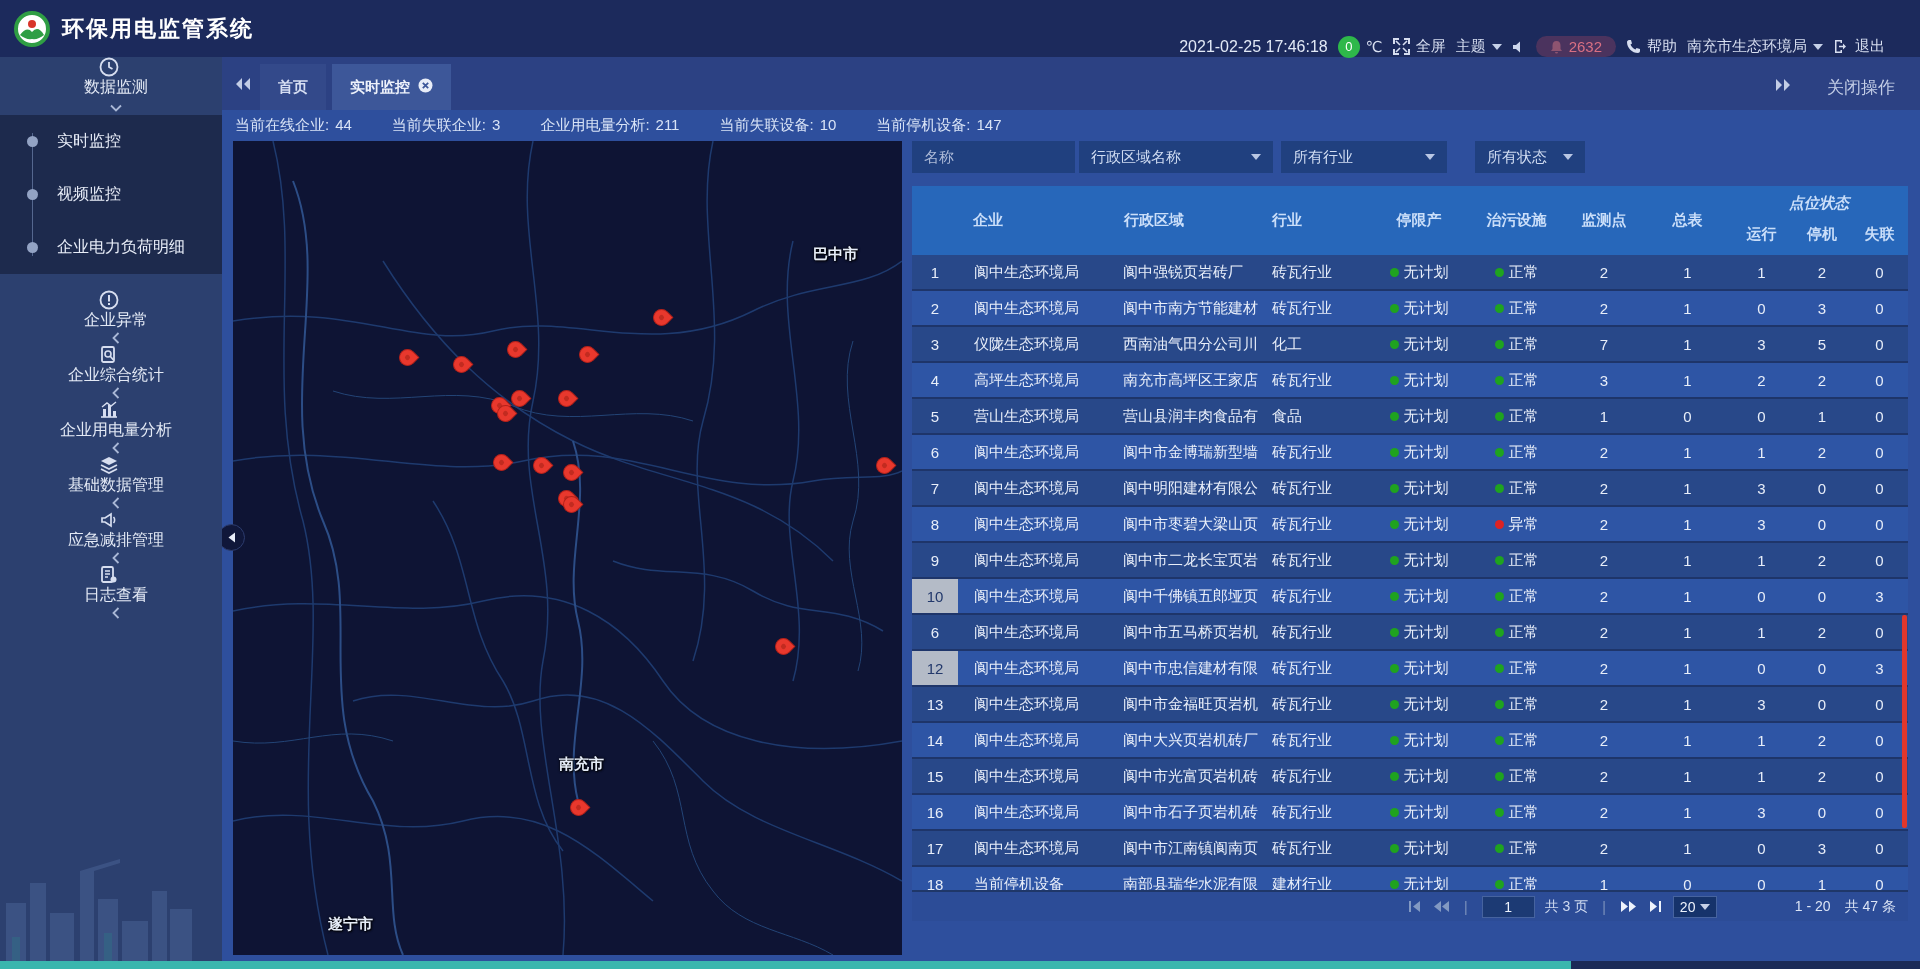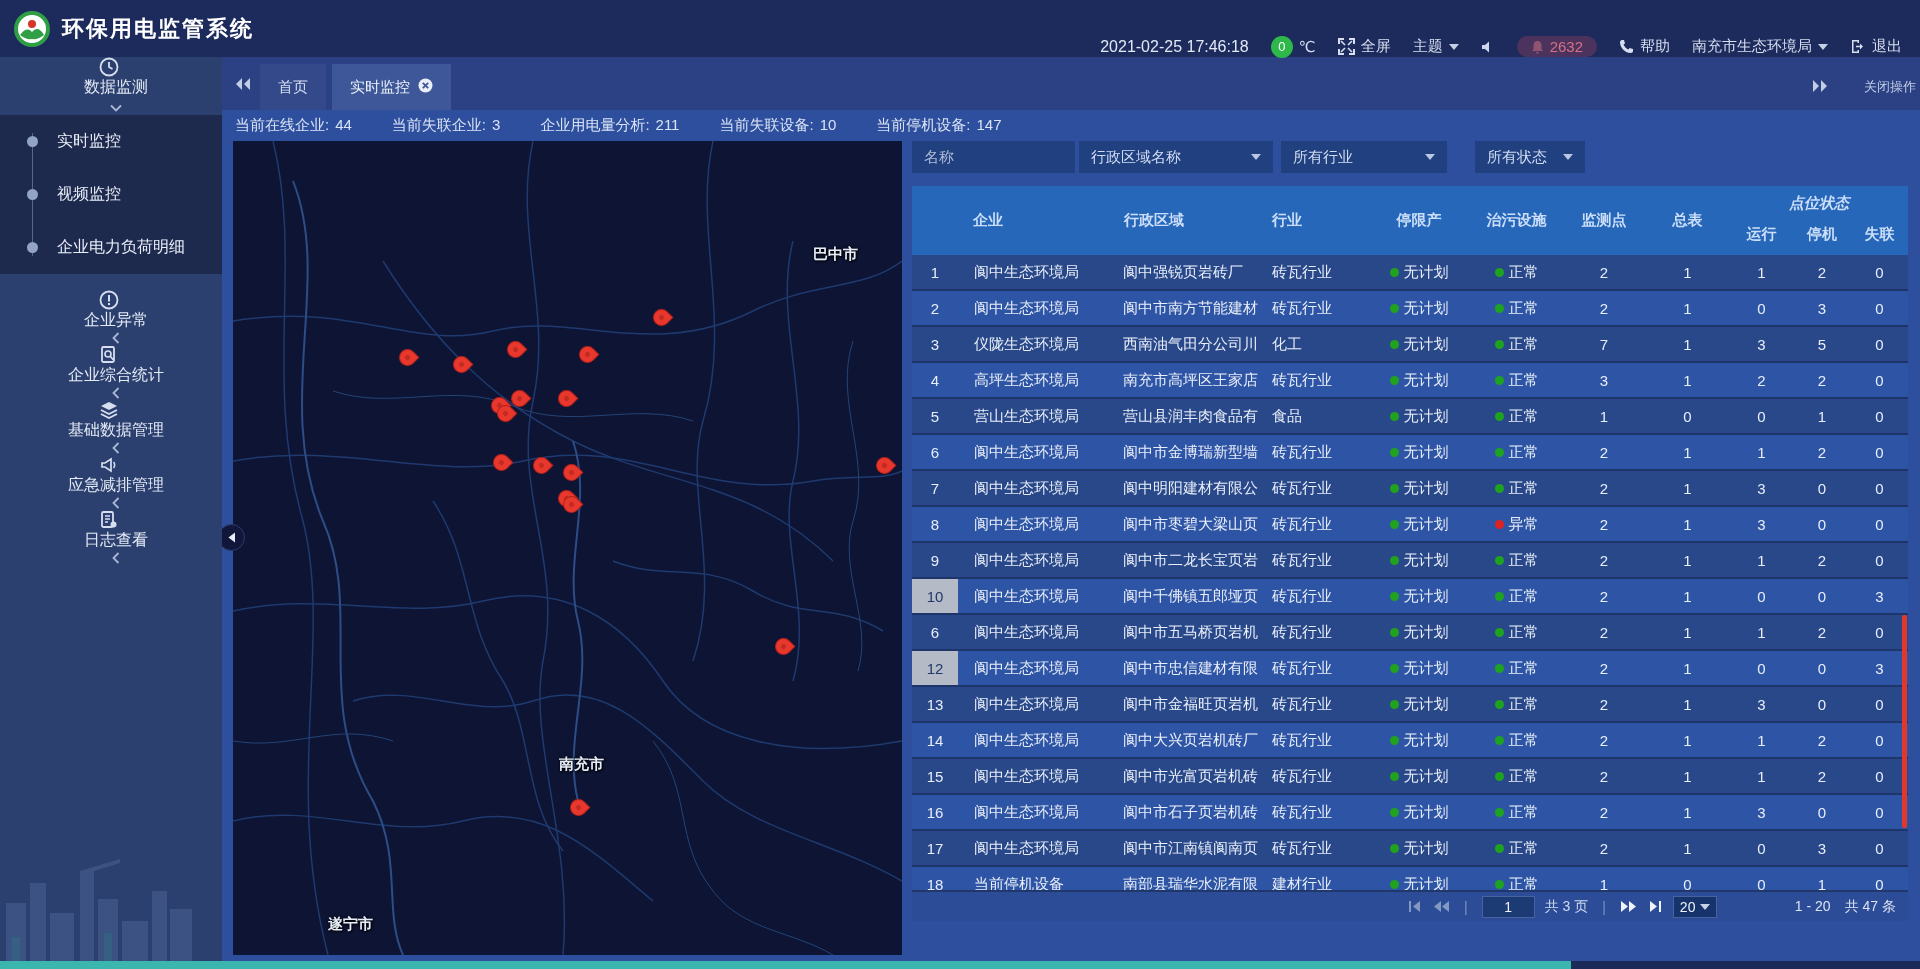--- a/index.html
+++ b/index.html
@@ -6,21 +6,21 @@
   html,body { width:1920px; height:969px; overflow:hidden; }
   body {
     font-family: "Liberation Sans", "DejaVu Sans", sans-serif;
     background:#2e4f9d; position:relative; color:#e6edf8;
   }
   
   .hdr { position:absolute; left:0; top:0; width:1920px; height:57px;
          background:#1c2a5c; display:flex; align-items:center; z-index:30; }
   .logo { width:36px; height:36px; margin-left:14px; }
   .app-title { font-size:22px; font-weight:bold; color:#ffffff; margin-left:12px; letter-spacing:2px; }
-  .hdr-right { margin-left:auto; display:flex; align-items:center; gap:22px; padding-right:18px; font-size:15px; color:#d7def0;margin-top:36px; }
+  .hdr-right { margin-left:auto; display:flex; align-items:center; gap:10px; padding-right:35px; font-size:15px; color:#d7def0;margin-top:36px; }
   .hdr-item { display:flex; align-items:center; gap:6px; cursor:pointer; white-space:nowrap; }
   .dt { font-size:16px; color:#e2e9f6; }
   .temp-circle { width:22px; height:22px; border-radius:50%; background:#2eb84a; color:#fff;
                  display:flex; align-items:center; justify-content:center; font-size:13px; }
   .caret-down { width:0;height:0;border-left:5px solid transparent;border-right:5px solid transparent;border-top:6px solid #c6d1e8; display:inline-block; }
   .badge-pill { background:rgba(214,78,98,.25); color:#d97083; border-radius:11px; padding:2px 14px; font-size:15px; display:flex; align-items:center; gap:6px; }
   .hdr svg { display:block; }
   
   .sidebar { position:absolute; left:0; top:57px; width:222px; bottom:0; background:#2c406f; z-index:20; overflow:hidden; }
   .sb-item { height:55px; display:flex; align-items:center; padding:0 16px 0 26px; cursor:pointer; color:#e3e9f5; font-size:16px; position:relative;flex-direction:column; }
@@ -33,23 +33,23 @@
   .sub-item { height:53px; display:flex; align-items:center; padding-left:57px; position:relative; color:#e8edf8; font-size:16px; cursor:pointer; }
   .sub-item .dot { position:absolute; left:27px; width:11px; height:11px; border-radius:50%; background:#93a3c4; }
   .sb-group-gap { height:16px; }
   .cityscape { position:absolute; bottom:8px; left:0; width:222px; height:120px; opacity:.35; }
   
   .tabbar { position:absolute; left:222px; top:57px; right:0; height:53px; background:#2c4183;
             display:flex; align-items:flex-end; padding:0 0 0 12px; z-index:10; }
   .tab-nav { display:flex; align-items:center; height:40px; margin-bottom:6px; color:#c3cde6; }
   .tabs { display:flex; gap:6px; margin-left:8px; height:46px; align-items:flex-end; }
   .tab { height:46px; padding:0 18px; display:flex; align-items:center; gap:8px; font-size:15px;
-         background:#33498a; color:#d6def2; cursor:pointer; }
+         background:#33498a; color:#d6def2; cursor:pointer;font-weight:bold; }
   .tab.active { background:#3d5799; color:#eef2fb; }
-  .tabbar-right { margin-left:auto; display:flex; align-items:center; gap:35px; padding-right:4px; height:46px; color:#c3cde6; font-size:13px; }
+  .tabbar-right { margin-left:auto; display:flex; align-items:center; gap:35px; padding-right:25px; height:46px; color:#c3cde6; font-size:17px; }
   
   .content { position:absolute; left:222px; top:110px; right:0; bottom:0; background:#2e4f9d; }
   .statsbar { height:31px; display:flex; align-items:center; gap:40px; padding-left:13px; font-size:15px; color:#d8e3f6; }
   .stat { display:flex; gap:6px; white-space:nowrap; }
   
   .map { position:absolute; left:11px; top:31px; width:669px; height:814px; background:#0e1434; }
   .map svg.roads { position:absolute; left:0; top:0; }
   .pin { position:absolute; width:17px; height:17px; background:#e8382d; border:1px solid #b3211a;
          border-radius:50% 50% 50% 0; transform:rotate(-135deg); cursor:pointer; }
   .pin::after { content:""; position:absolute; left:5px; top:5px; width:5px; height:5px; border-radius:50%; background:#c22b20; }
@@ -220,20 +220,35 @@
           </svg>
         </span>
         <span class="sb-label">企业综合统计</span>
         <span class="sb-chev"><svg width="8" height="12" viewBox="0 0 8 12">
             <path d="M6.5 1 L1.5 6 L6.5 11" stroke="#aab8d6" stroke-width="1.8" fill="none"></path>
           </svg></span>
       </div>
       <div class="sb-item">
         <span class="sb-icon">
           <svg width="20" height="20" viewBox="0 0 20 20">
+            <path d="M2 17 L18 17" stroke="#d7def0" stroke-width="1.6"></path>
+            <rect x="4" y="9" width="3" height="8" fill="#d7def0"></rect>
+            <rect x="9" y="5" width="3" height="12" fill="#d7def0"></rect>
+            <rect x="14" y="11" width="3" height="6" fill="#d7def0"></rect>
+            <path d="M3 7 L8 3 L12 6 L17 2" stroke="#d7def0" stroke-width="1.4" fill="none"></path>
+          </svg>
+        </span>
+        <span class="sb-label">企业用电量分析</span>
+        <span class="sb-chev"><svg width="8" height="12" viewBox="0 0 8 12">
+            <path d="M6.5 1 L1.5 6 L6.5 11" stroke="#aab8d6" stroke-width="1.8" fill="none"></path>
+          </svg></span>
+      </div>
+      <div class="sb-item">
+        <span class="sb-icon">
+          <svg width="20" height="20" viewBox="0 0 20 20">
             <path d="M10 2 L18 6 L10 10 L2 6 Z" fill="#d7def0"></path>
             <path d="M2 10 L10 14 L18 10" fill="none" stroke="#d7def0" stroke-width="1.8"></path>
             <path d="M2 14 L10 18 L18 14" fill="none" stroke="#d7def0" stroke-width="1.8"></path>
           </svg>
         </span>
         <span class="sb-label">基础数据管理</span>
         <span class="sb-chev"><svg width="8" height="12" viewBox="0 0 8 12">
             <path d="M6.5 1 L1.5 6 L6.5 11" stroke="#aab8d6" stroke-width="1.8" fill="none"></path>
           </svg></span>
       </div>

